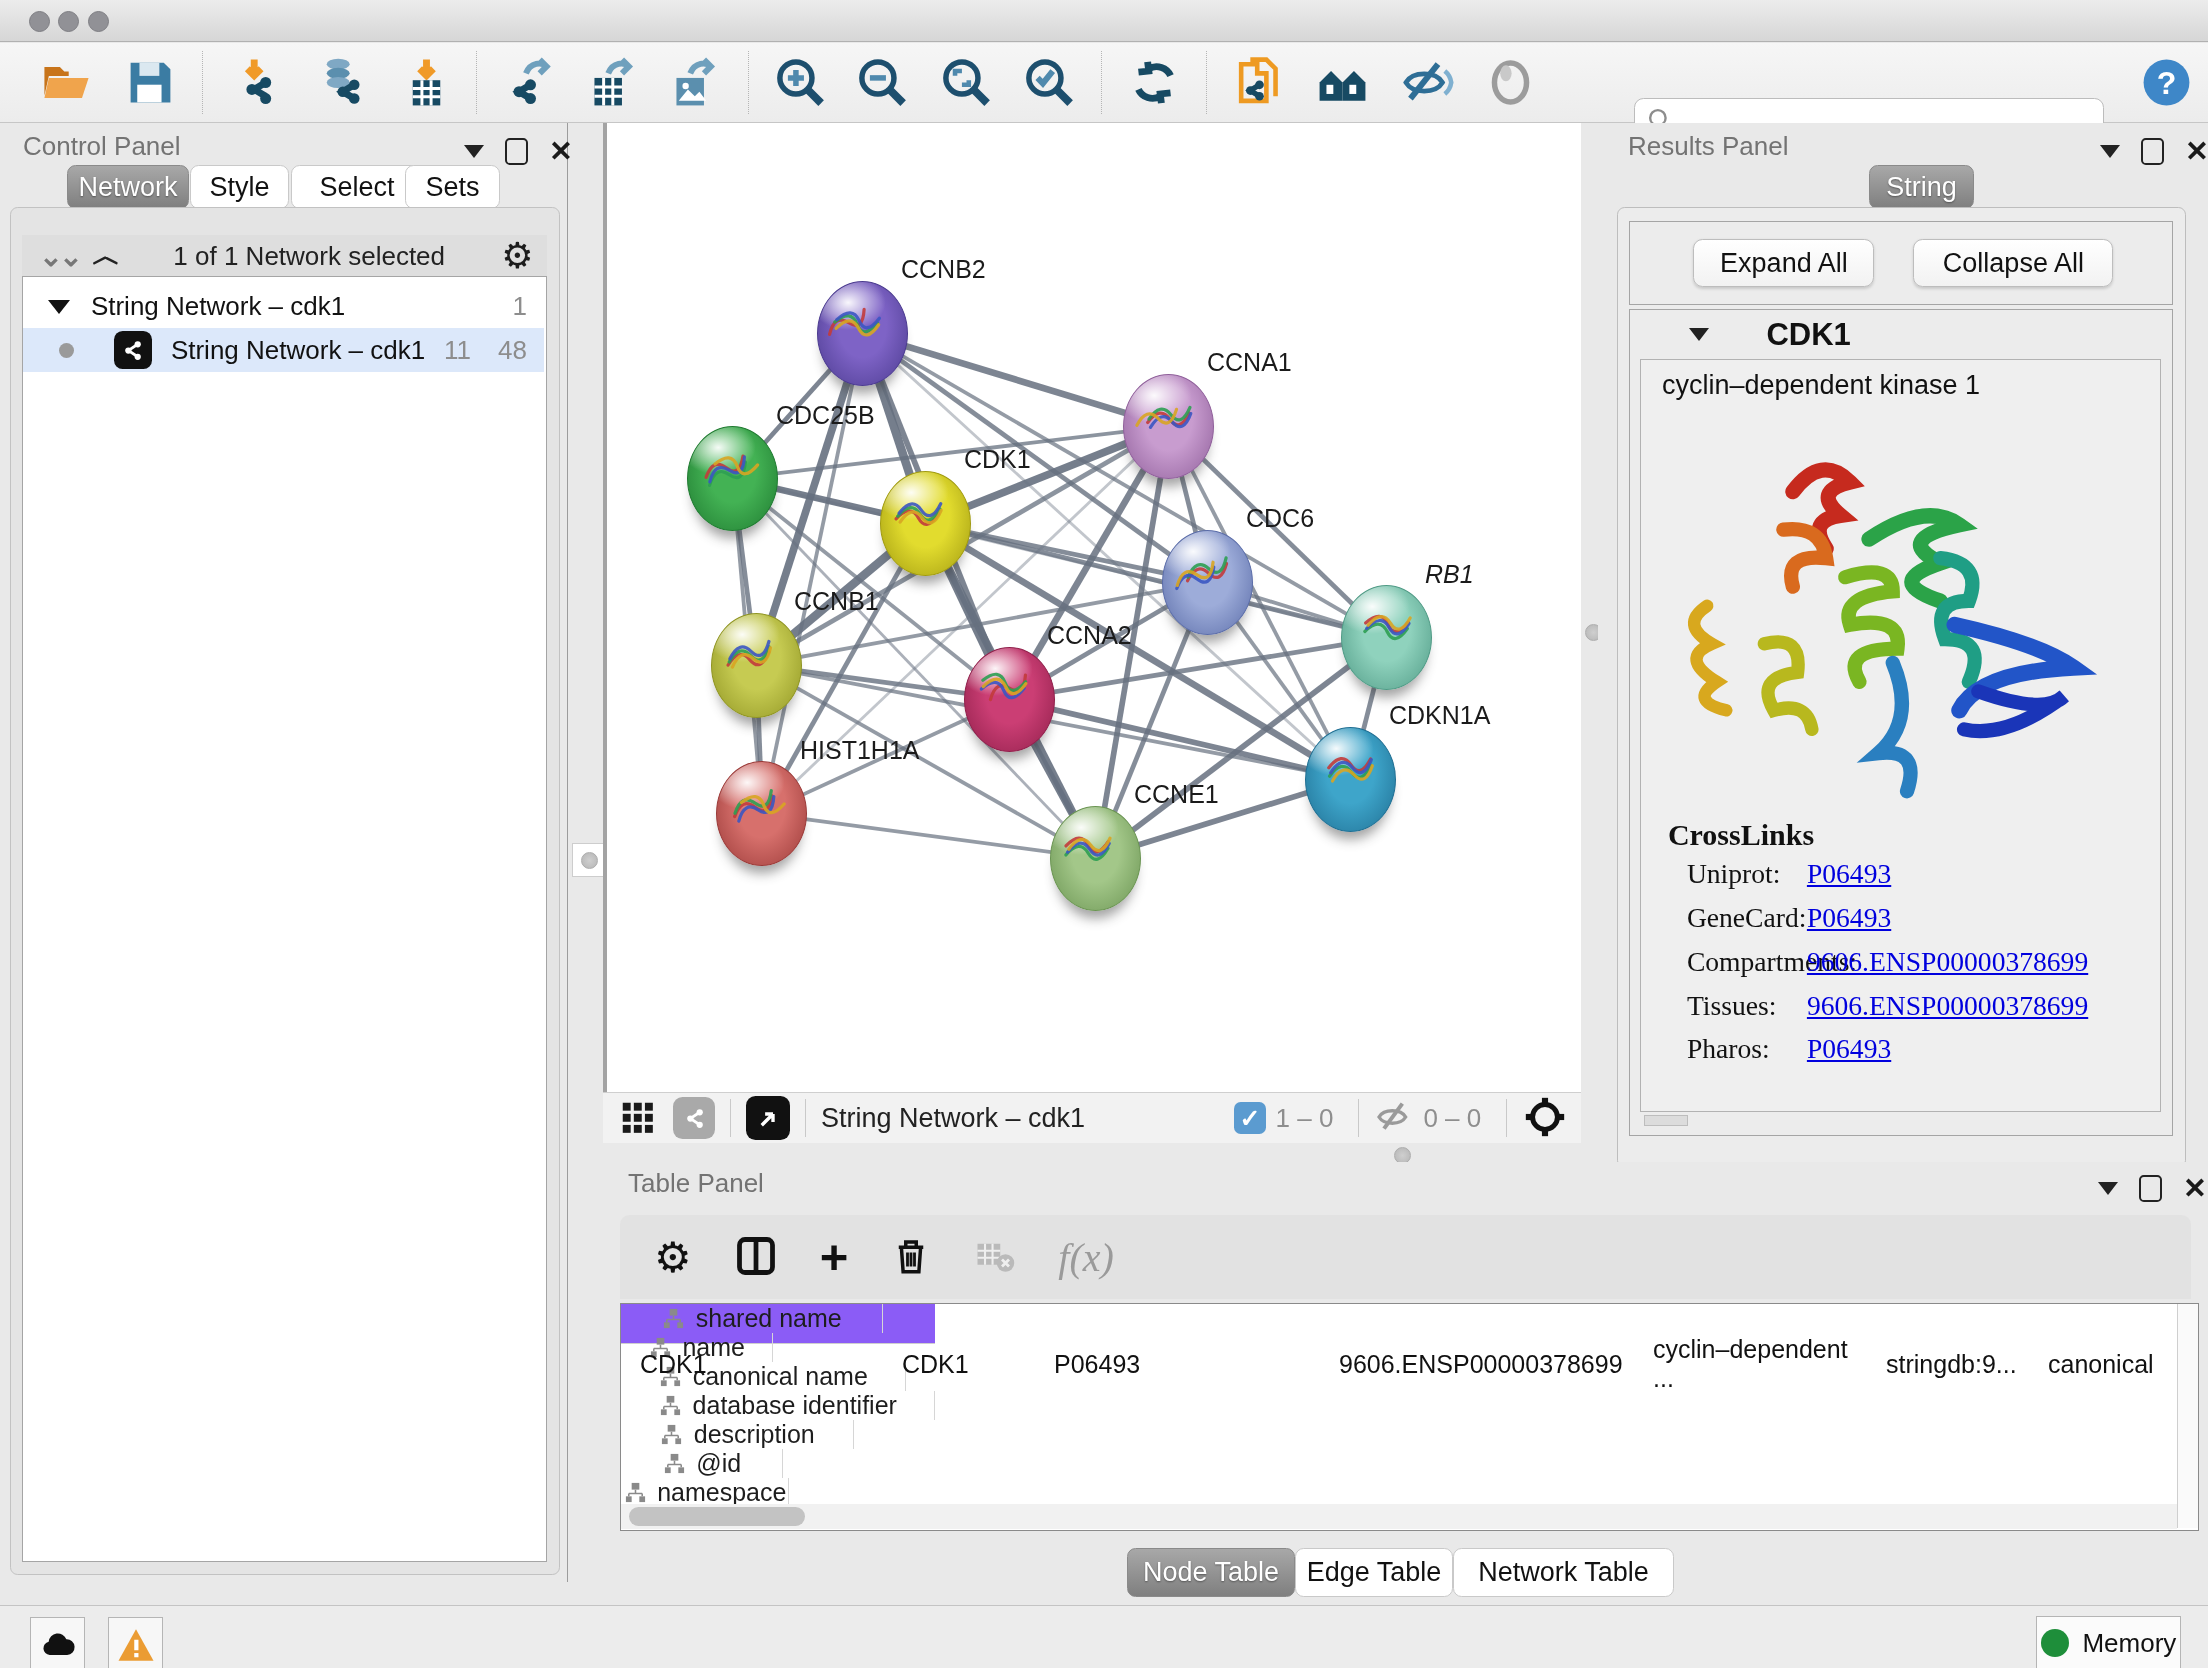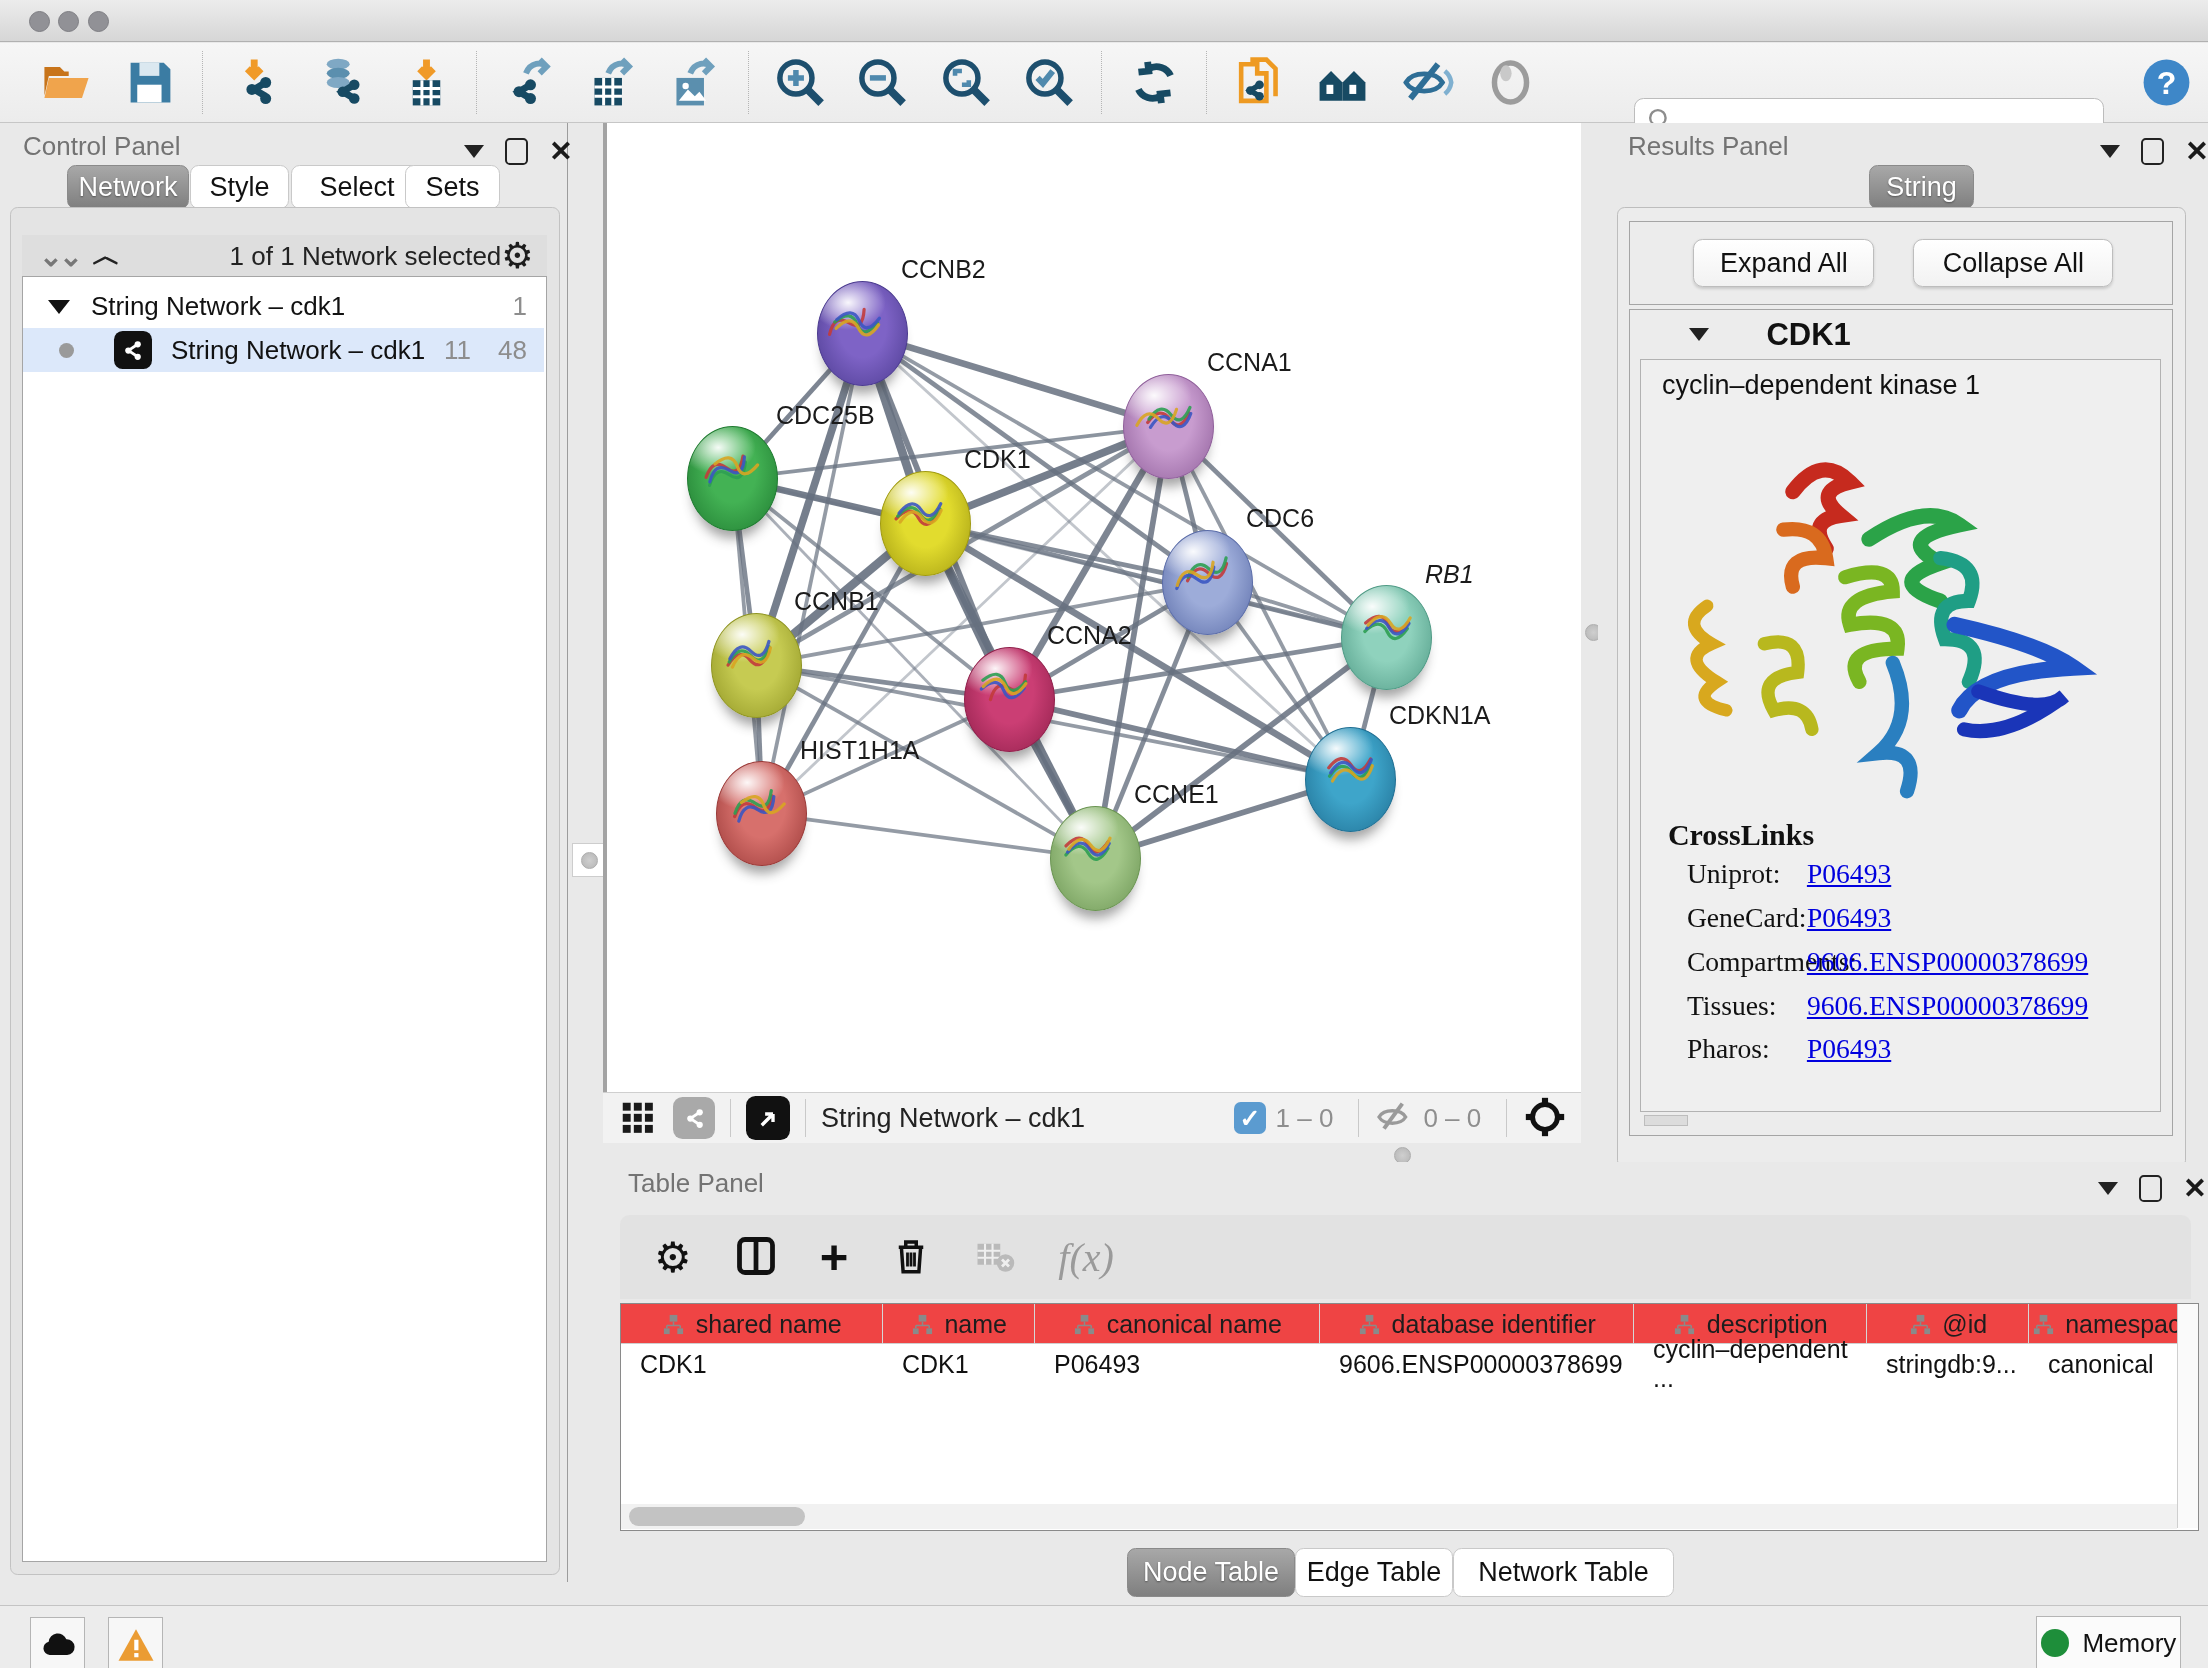--- a/index.html
+++ b/index.html
@@ -58,21 +58,21 @@
   #gene-head { position:absolute; left:0; top:0; width:540px; height:49px; display:flex; align-items:center; }
   #gene-content { position:absolute; left:9.5px; top:49px; width:521px; height:753px; border:1px solid #b2b2b2; background:#efefef; overflow:hidden; }
   #gene-desc { position:absolute; left:21px; top:9.5px; font-size:27px; color:#111; }
   .xl-head { position:absolute; left:27px; font-family:"Liberation Serif",serif; font-weight:bold; font-size:30px; color:#111; }
   .xl-row { position:absolute; left:46px; width:466px; font-family:"Liberation Serif",serif; font-size:27.6px; color:#111; }
   .xl-link { position:absolute; left:166px; color:#0000de; text-decoration:underline; font-family:"Liberation Serif",serif; font-size:27.6px; }
   
   #table-panel { position:absolute; left:603px; top:1162px; width:1605px; height:419px; background:#e9e9e9; }
   #tp-toolbar { position:absolute; left:17px; top:53px; width:1571px; height:84px; background:#e2e2e2; border-radius:9.5px 9.5px 0 0; display:flex; align-items:center; gap:42px; padding-left:34px; }
   #tp-table { position:absolute; left:17px; top:141px; width:1579px; height:228px; background:#fff; border:1.9px solid #8a8a8a; }
-  .th-row { position:absolute; left:0; top:0; height:40px; background:#ef4444; border-bottom:1px solid #cfcfcf; display:flex; }
+  .th-row { position:absolute; left:0; top:0; height:40px; background:#8b5cf6; border-bottom:1px solid #cfcfcf; display:flex;flex-direction:column; }
   .th-cell { height:40px; display:flex; align-items:center; justify-content:center; gap:9.5px; font-size:25px; color:#1d1d1d; border-right:1px solid #d6d6d6; }
   .td-row { position:absolute; left:0; top:40px; height:40px; display:flex; }
   .td-cell { height:40px; display:flex; align-items:center; font-size:25px; color:#111; padding-left:19px; }
   .tree-ic { width:25px; height:23px; }
   #tp-hscroll { position:absolute; left:0px; top:200px; width:1556px; height:25px; background:#f1f1f1; }
   #tp-hthumb { position:absolute; left:7.6px; top:2.9px; width:176px; height:19px; background:#c3c3c3; border-radius:9.5px; }
   #tp-vscroll { position:absolute; right:0; top:0; width:21px; height:224px; background:#fafafa; border-left:1px solid #cfcfcf; }
   
   #status-bar { position:absolute; left:0; top:1605px; width:2208px; height:64px; background:#ececec; border-top:1px solid #c4c4c4; }
   .sb-btn { position:absolute; top:11.4px; width:55px; height:55px; background:#f7f7f7; border:1.9px solid #b5b5b5; display:flex; align-items:center; justify-content:center; }
@@ -252,21 +252,21 @@
   </div>
   <div class="tab sel" style="left:67px; top:42px; width:122px;">Network</div>
   <div class="tab" style="left:190px; top:42px; width:99px;">Style</div>
   <div class="tab" style="left:291px; top:42px; width:132px;">Select</div>
   <div class="tab" style="left:405px; top:42px; width:95px;">Sets</div>
 
   <div id="cp-groupbox">
     <div id="cp-subhead">
       <span class="chev" style="margin-left:17px">⌄⌄</span>
       <span class="chev" style="margin-left:13.3px; color:#222">︿</span>
-      <span style="flex:1; text-align:right">1 of 1 Network selected</span>
+      <span style="flex:1; text-align:center">1 of 1 Network selected</span>
       <span class="gear" style="margin-right:13.3px">⚙</span>
     </div>
     <div id="cp-list">
       <div class="cp-row" style="top:7.6px">
         <span style="margin-left:25px; width:0; height:0; border-left:11.4px solid transparent; border-right:11.4px solid transparent; border-top:14.3px solid #111;"></span>
         <span style="margin-left:21px">String Network – cdk1</span>
         <span class="graynum" style="margin-left:auto; margin-right:17px">1</span>
       </div>
       <div class="cp-row" style="top:51px; background:#dce8fa;">
         <span style="margin-left:36px; width:15px; height:15px; border-radius:50%; background:#9a9a9a;"></span>

